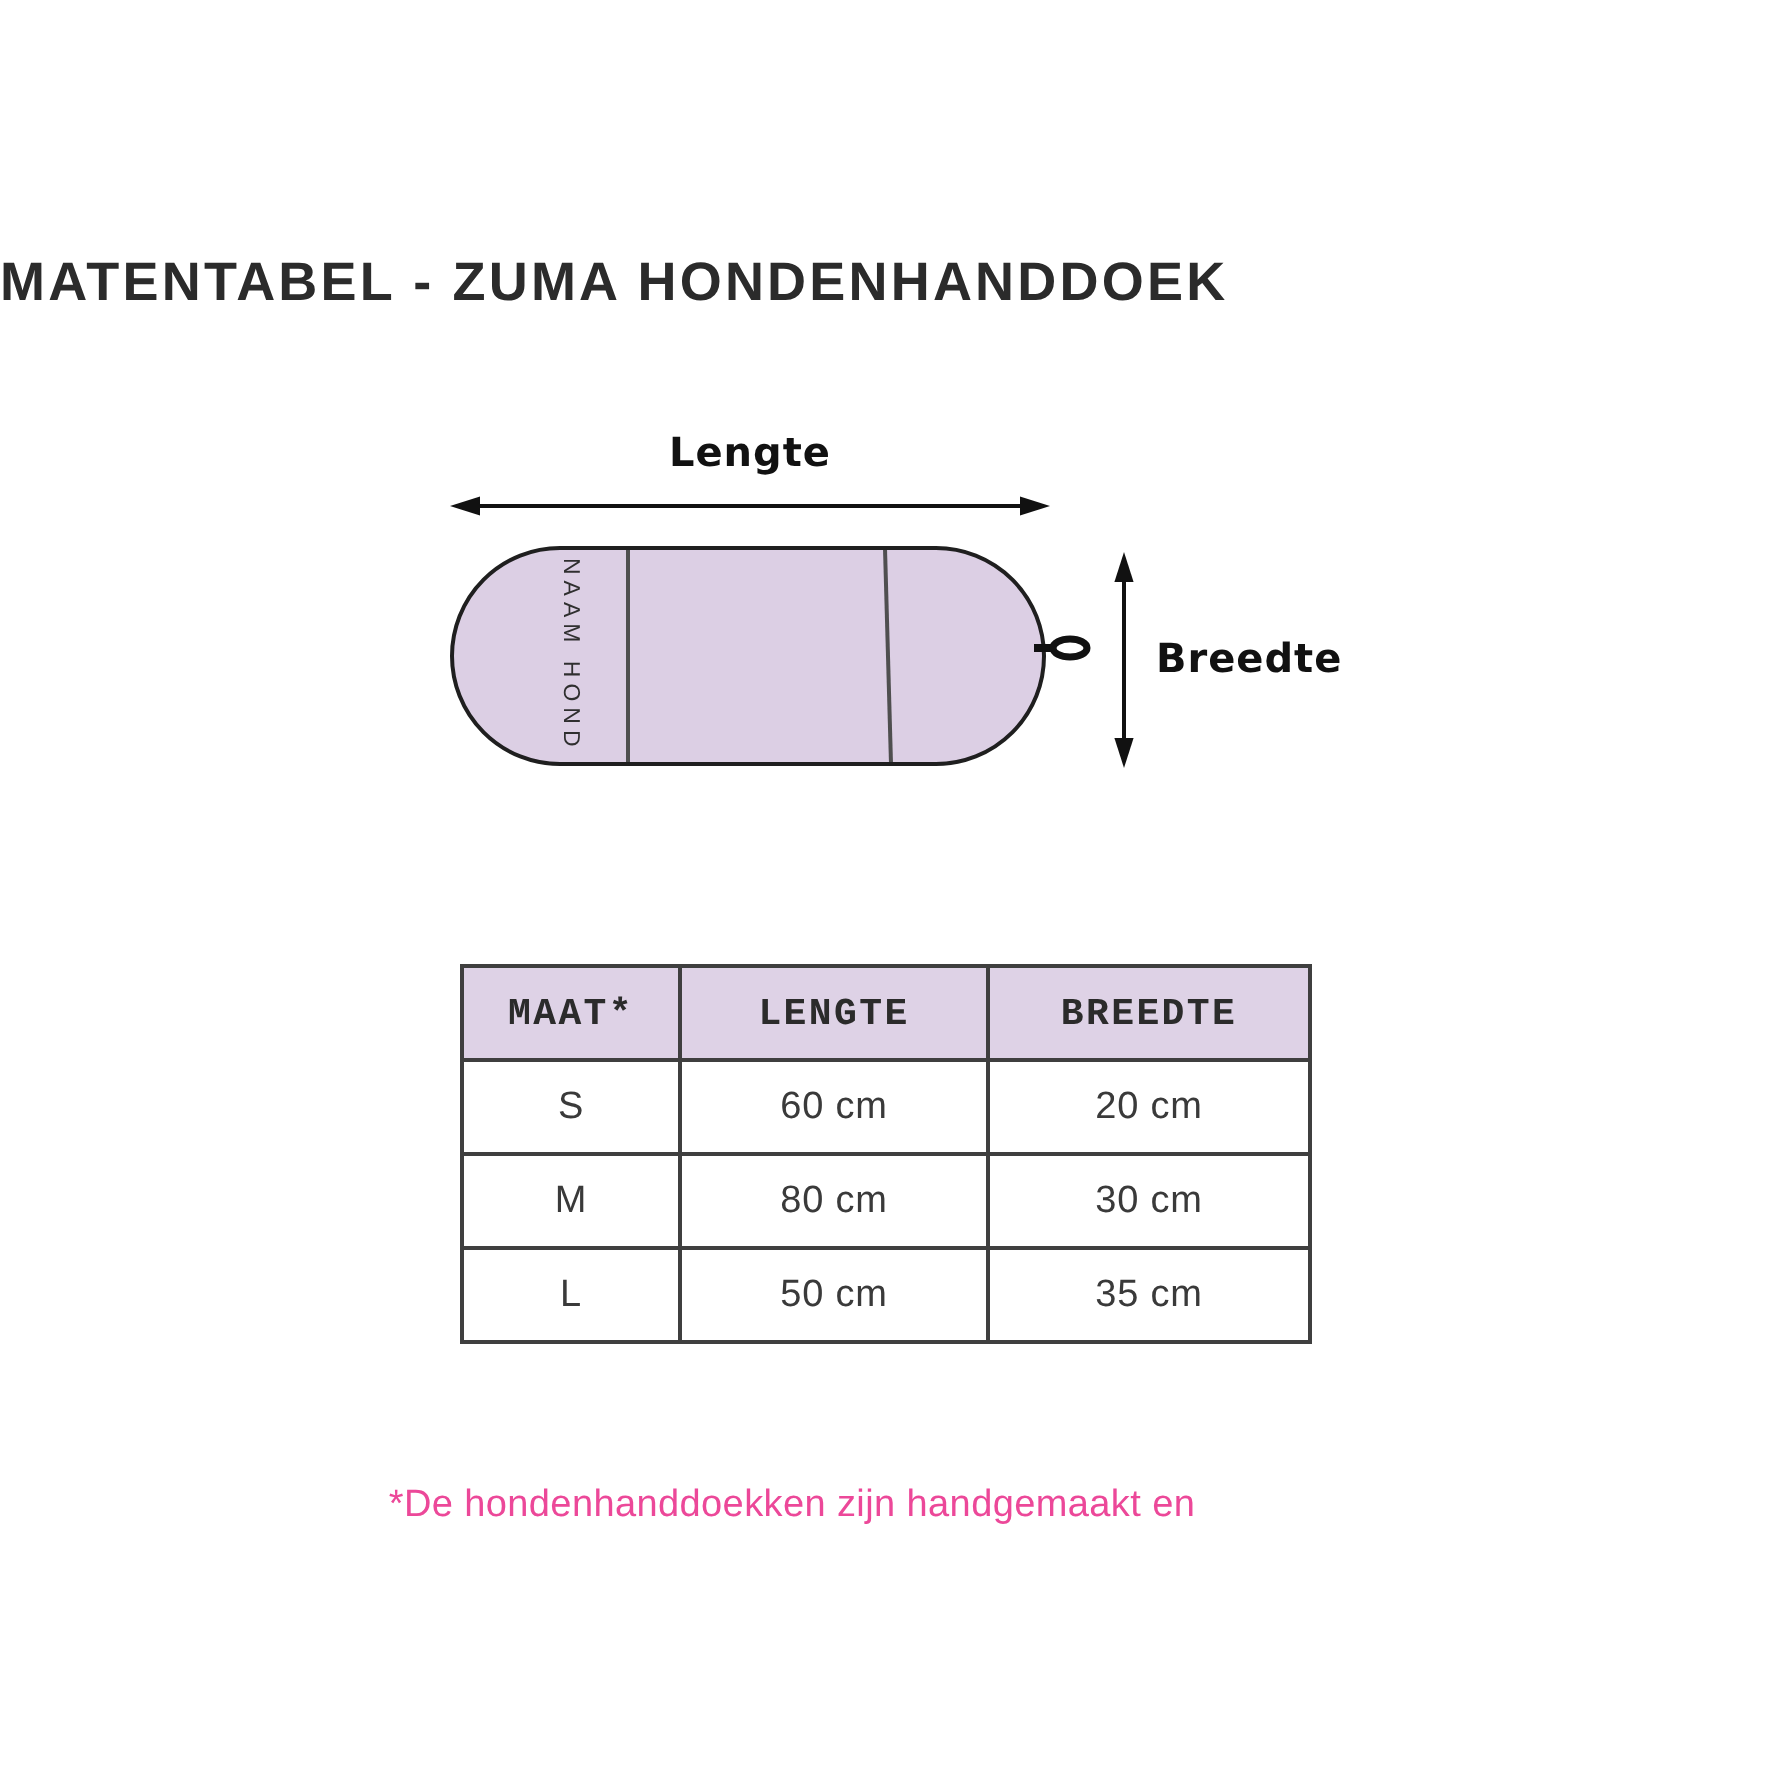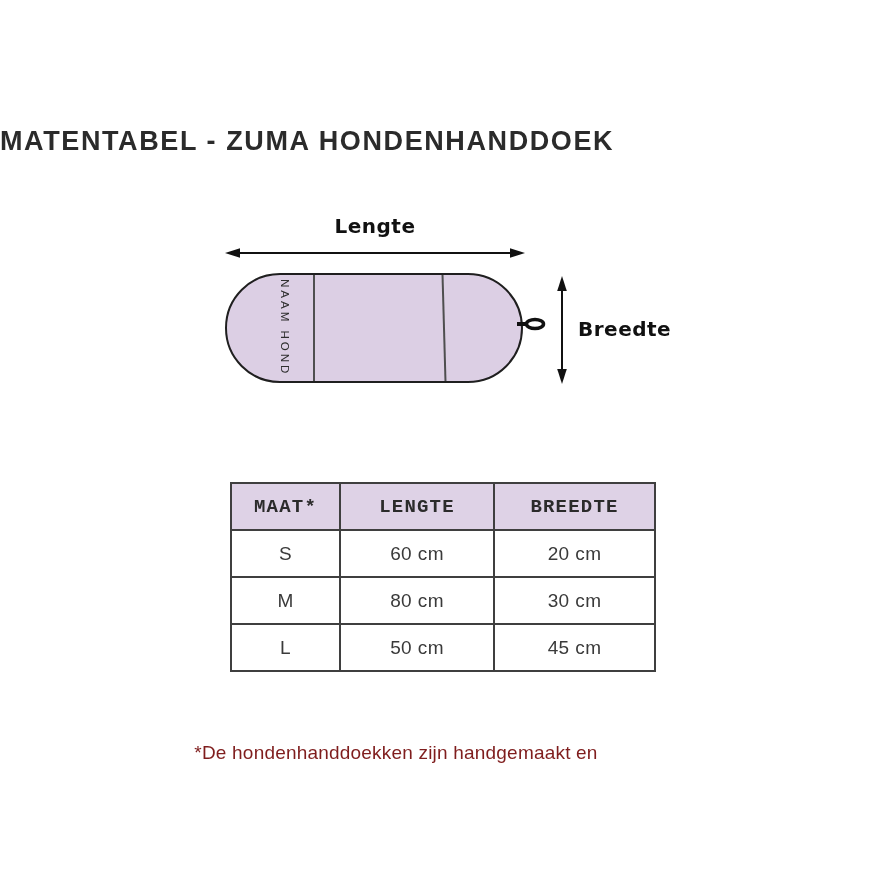--- a/index.html
+++ b/index.html
@@ -56,21 +56,21 @@
     background:var(--header-bg,#ded2e6);
     font-size:19px;font-weight:bold;letter-spacing:1.2px;color:#2b2b2b;font-family:Liberation Mono, monospace;
   }
   .size-table td{
     background:#ffffff;font-size:19px;font-weight:normal;
     letter-spacing:0.4px;color:#3a3a3a;
   }
   
   .footnote{
     position:absolute;top:737px;left:0;width:792px;text-align:center;
-    font-size:19px;line-height:31px;color:#7f1d1d;letter-spacing:0.2px;
+    font-size:19px;line-height:31px;color:#ec4899;letter-spacing:0.2px;
   }
 </style>
 </head>
 <body>
 
 <div id="canvas" style="--towel-fill: #dccfe4; --header-bg: #ded2e6; --outline: #1f1f1f; --border: #3f3f3f;">
 
   <div class="title">MATENTABEL - ZUMA HONDENHANDDOEK</div>
 
   <div class="dim-label lengte-label">Lengte</div>
@@ -120,21 +120,21 @@
         <td>20 cm</td>
       </tr>
       <tr>
         <td>M</td>
         <td>80 cm</td>
         <td>30 cm</td>
       </tr>
       <tr>
         <td>L</td>
         <td>50 cm</td>
-        <td>45 cm</td>
+        <td>35 cm</td>
       </tr>
     </tbody>
   </table>
 
   <div class="footnote">
     <div>*De hondenhanddoekken zijn handgemaakt en</div>
   </div>
 
 </div>
 

